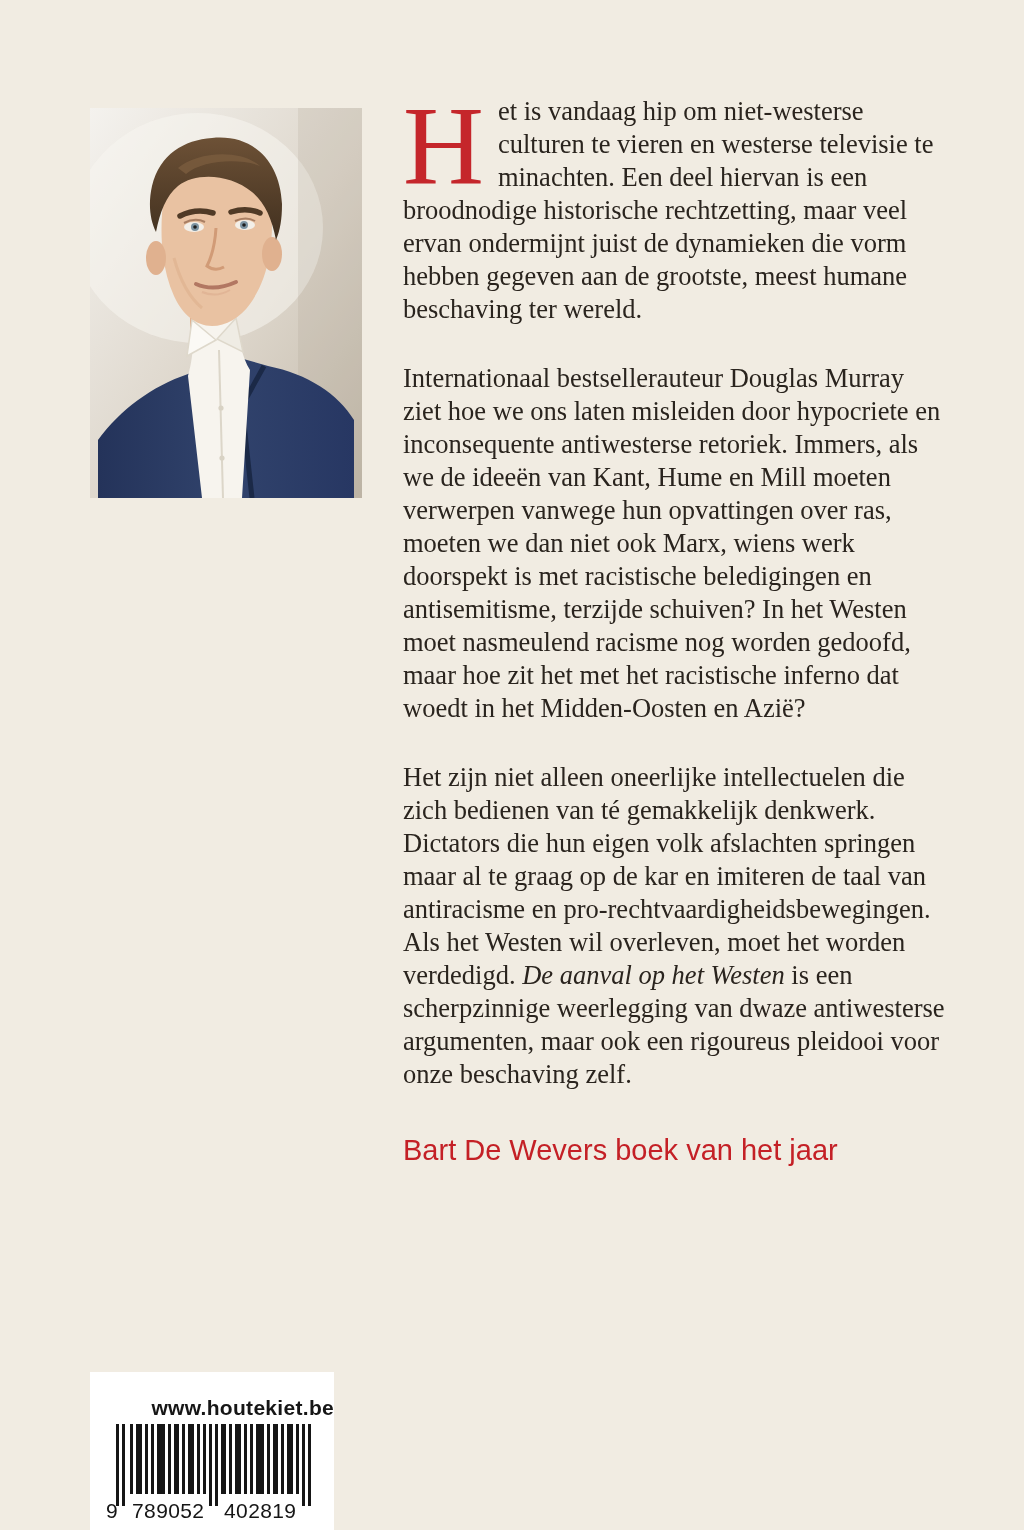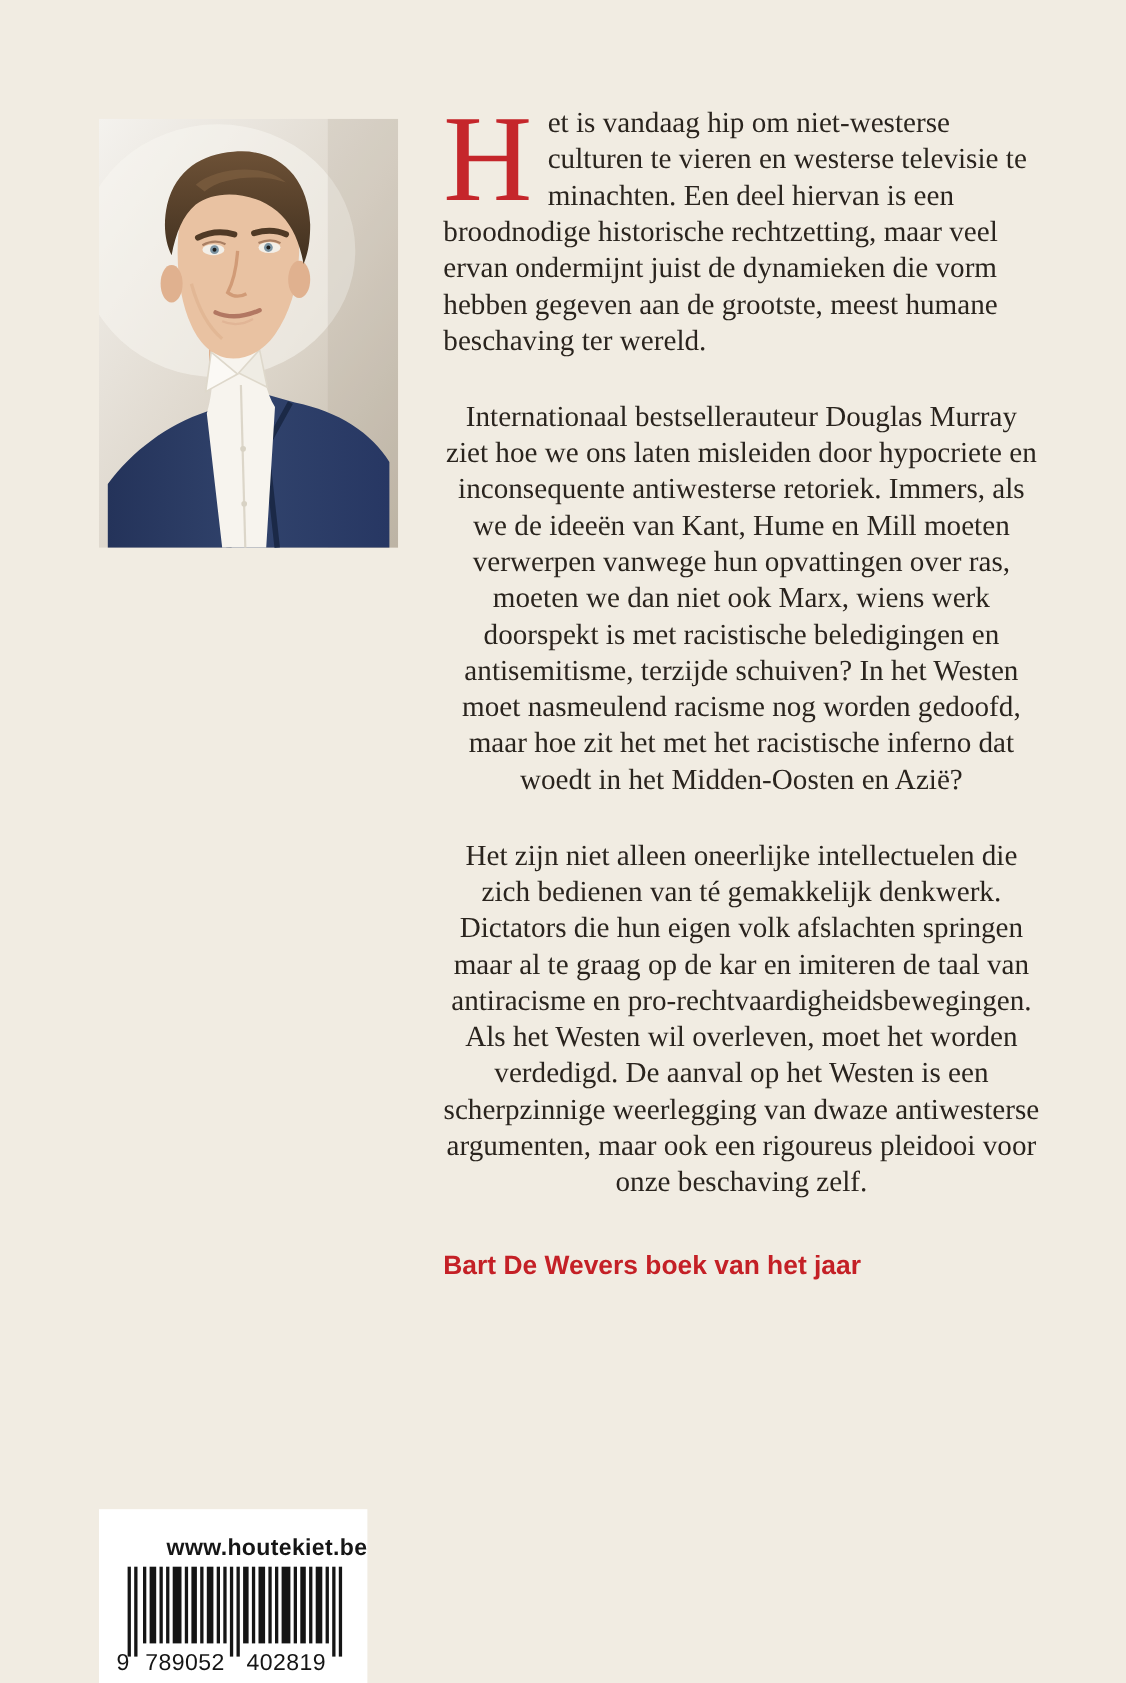--- a/index.html
+++ b/index.html
@@ -45,32 +45,32 @@
   .main-col {
     position: absolute;
     left: 403px; top: 95px;
     width: 542px;
   }
   .main-col p {
     margin: 0;
     font-size: 26.5px;
     line-height: 33px;
   }
-  .main-col p + p { margin-top: 36px; text-align: center; }
+  .main-col p + p { margin-top: 36px; }
 
   .dropcap {
     float: left;
     color: #c5262b;
     font-size: 112px;
     line-height: 92px;
     height: 99px;
     padding: 4px 14px 0 0;
   }
 
-  .book-title-italic { }
+  .book-title-italic { font-style: italic; }
 
   .press-quote-block {
     margin-top: 52px;
     font-family: "Liberation Sans", sans-serif;
     font-weight: 700;
     font-size: 28.5px;
     line-height: 35px;
     color: #c42026;
     max-width: 542px;
   }
@@ -78,22 +78,22 @@
     font-family: "Liberation Serif", serif;
     font-weight: 400;
     font-size: 23px;
     letter-spacing: 3px;
     color: #2a241e;
   }
   .award-block { margin-top: 42px; }
   .award-red {
     display: block;
     font-family: "Liberation Sans", sans-serif;
-    font-weight: 700;
-    font-size: 24px;
+    font-weight: 400;
+    font-size: 29px;
     line-height: 35px;
     color: #c42026;
   }
   .award-attr { display: block; margin-top: 7px; }
 
   
   .barcode-panel {
     position: absolute;
     left: 90px; top: 1372px;
     width: 244px; height: 184px;

